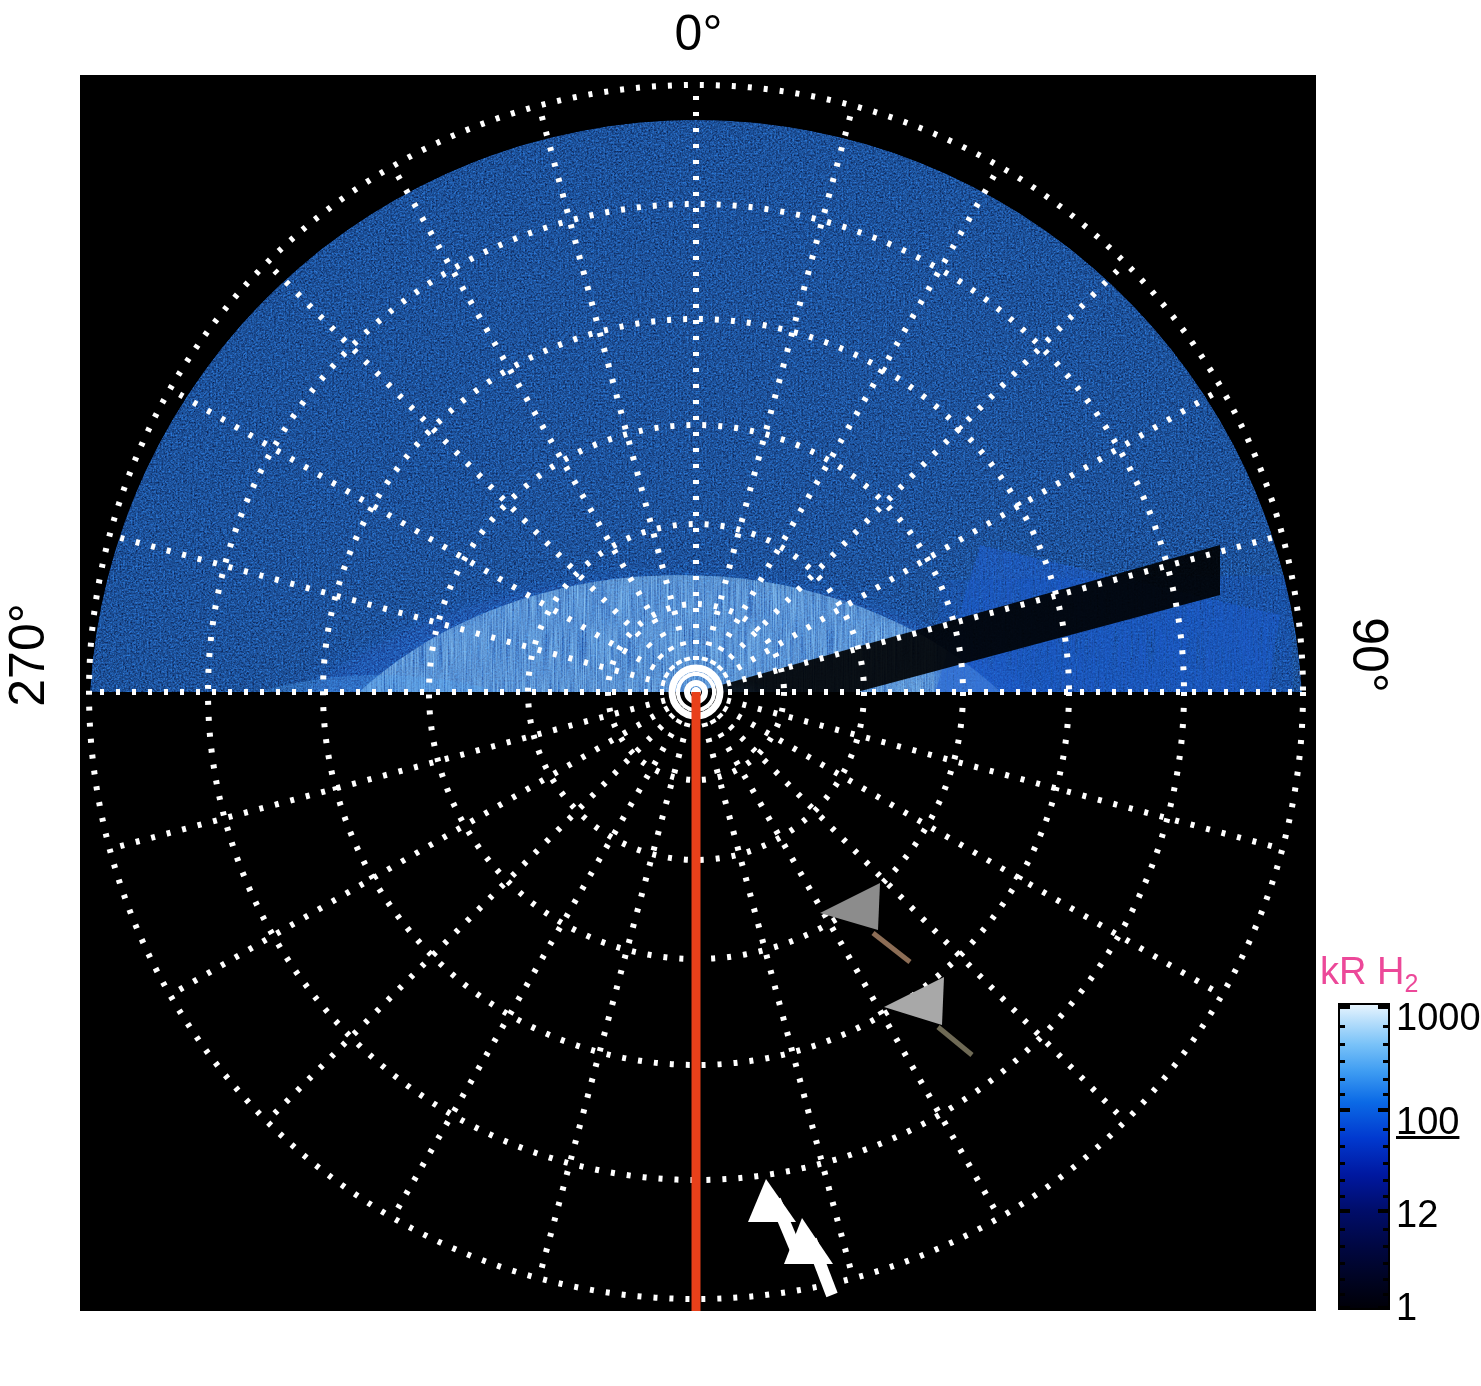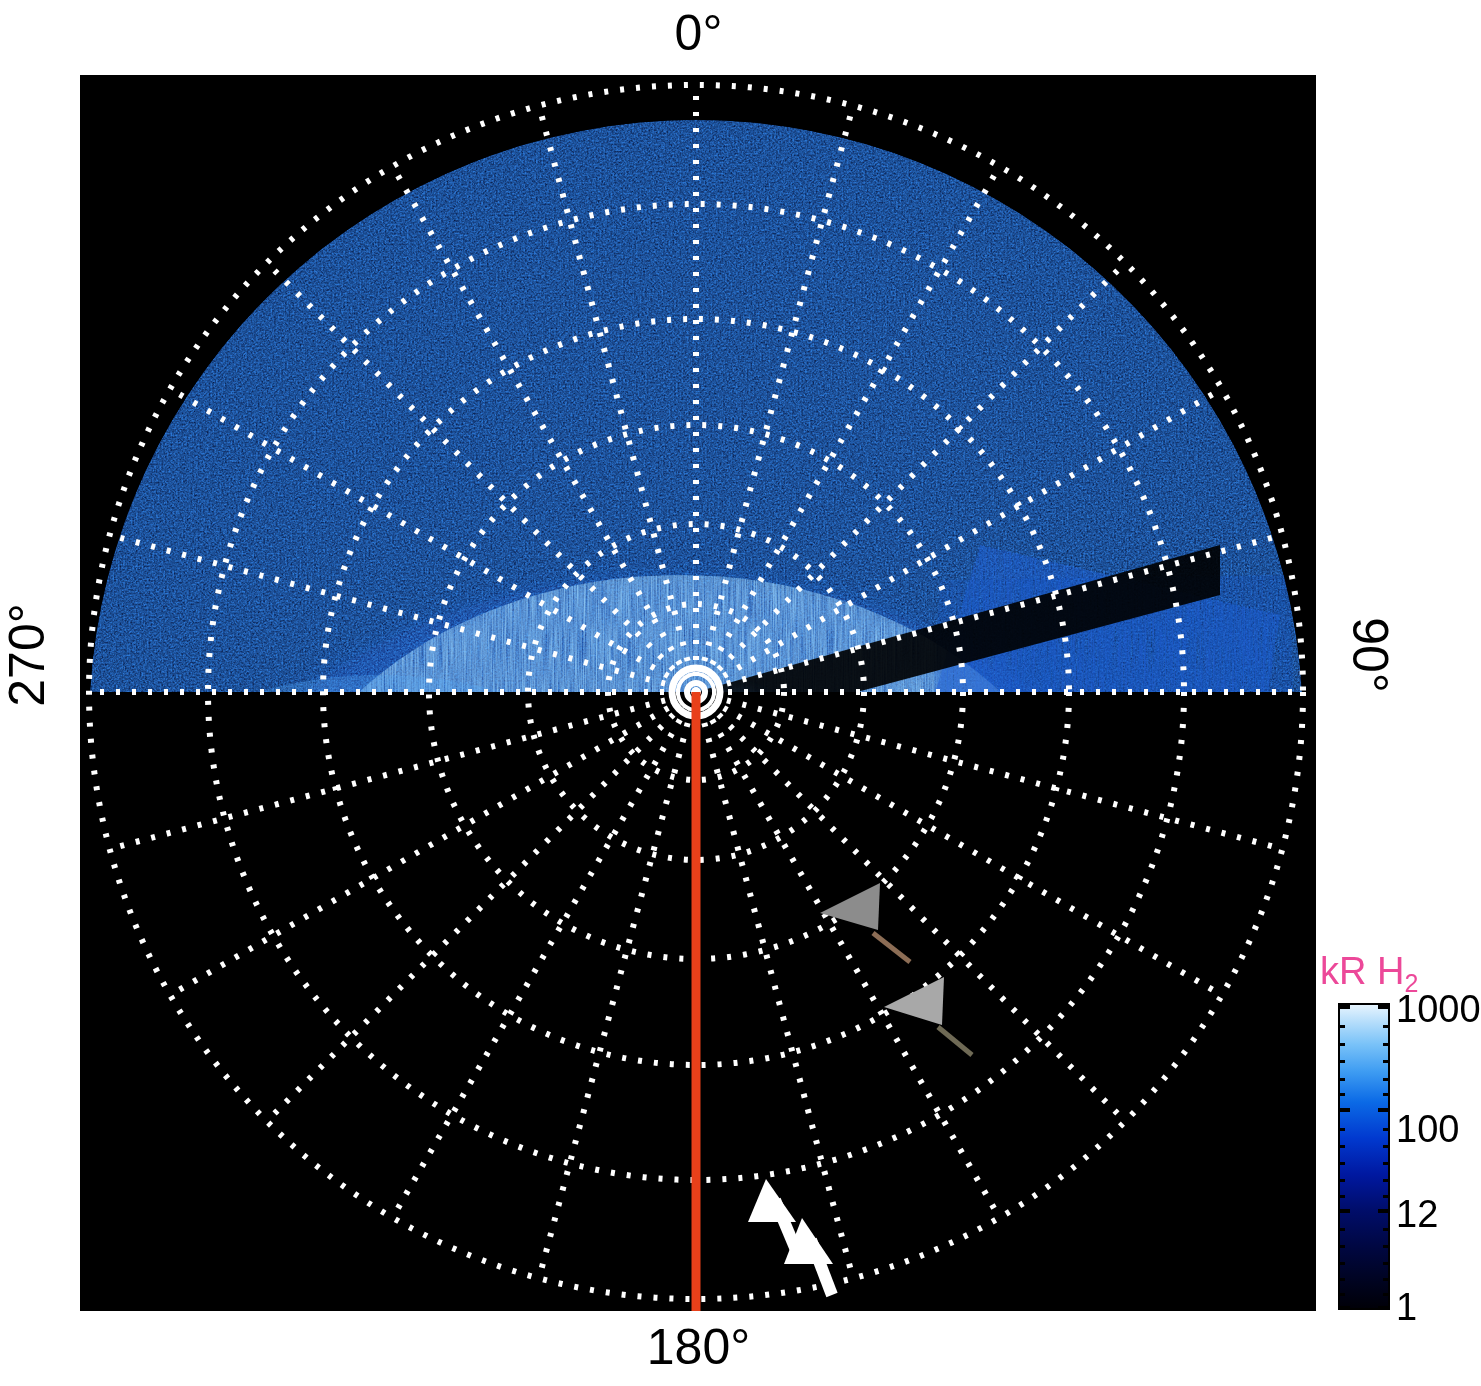--- a/index.html
+++ b/index.html
@@ -132,21 +132,20 @@
     white-space: nowrap;
     font-family: "Liberation Sans", sans-serif;
   }
 </style>
 </head>
 <body>
 
 <div id="figure">
 
   <div class="angle-label" id="label-0">0°</div>
-  <div class="angle-label" id="label-180">180°</div>
   <div class="angle-label" id="label-270">270°</div>
   <div class="angle-label" id="label-90">90°</div>
 
   <div id="plot-panel">
     <svg id="plot-svg" viewBox="0 0 1236 1236">
       <defs>
 
         <clipPath id="diskClip">
           <circle cx="616" cy="617" r="607"></circle>
         </clipPath>
@@ -385,19 +384,19 @@
     <div class="cb-tick" style="left:63px; top:195px; width:7px; height:3px;"></div>
     <div class="cb-tick" style="left:63px; top:212px; width:7px; height:3px;"></div>
     <div class="cb-tick" style="left:63px; top:229px; width:7px; height:3px;"></div>
     <div class="cb-tick" style="left:63px; top:245px; width:7px; height:3px;"></div>
     <div class="cb-tick" style="left:63px; top:278px; width:7px; height:3px;"></div>
     <div class="cb-tick" style="left:63px; top:295px; width:7px; height:3px;"></div>
     <div class="cb-tick" style="left:63px; top:312px; width:7px; height:3px;"></div>
     <div class="cb-tick" style="left:63px; top:328px; width:7px; height:3px;"></div>
     <div class="cb-tick" style="left:63px; top:343px; width:7px; height:3px;"></div>
 
-    <div class="cb-ticklabel" style="top:40px;">1000</div>
-    <div class="cb-ticklabel" style="top:160px;">100</div>
+    <div class="cb-ticklabel" style="top:48px;">1000</div>
+    <div class="cb-ticklabel" style="top:152px;text-decoration:underline;">100</div>
     <div class="cb-ticklabel" style="top:245px;">12</div>
     <div class="cb-ticklabel" style="top:338px;">1</div>
   </div>
 
 </div>
 
 </body></html>

